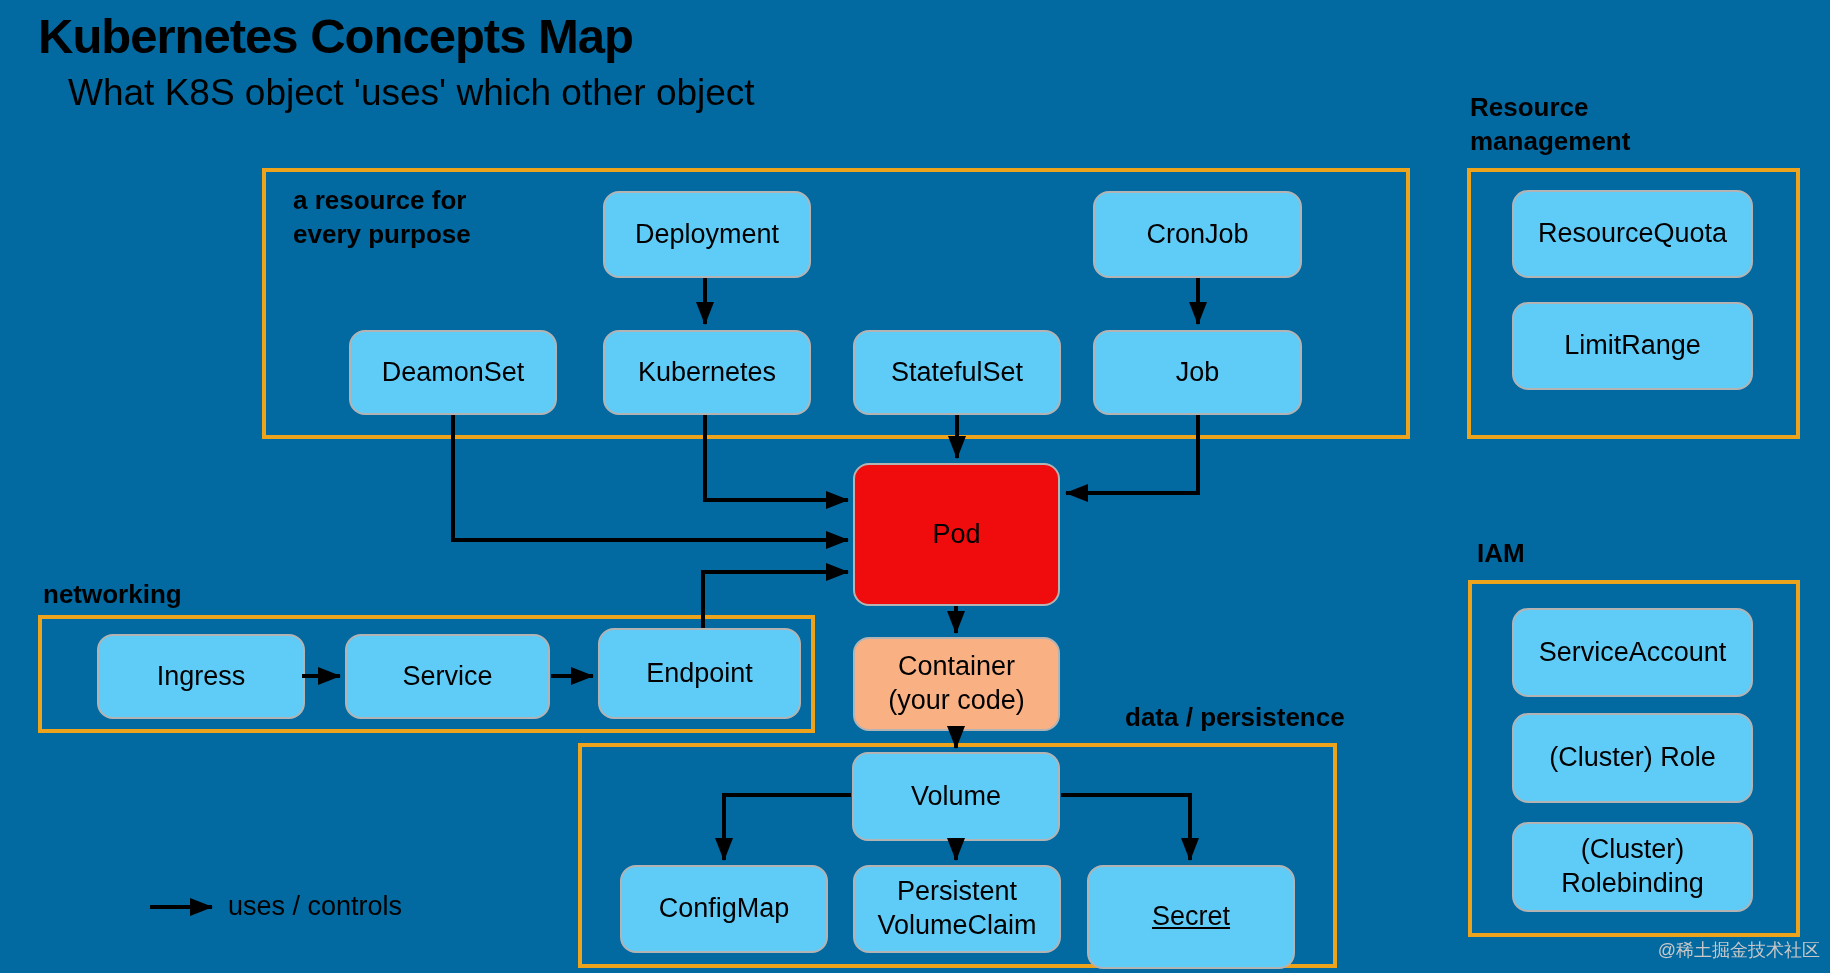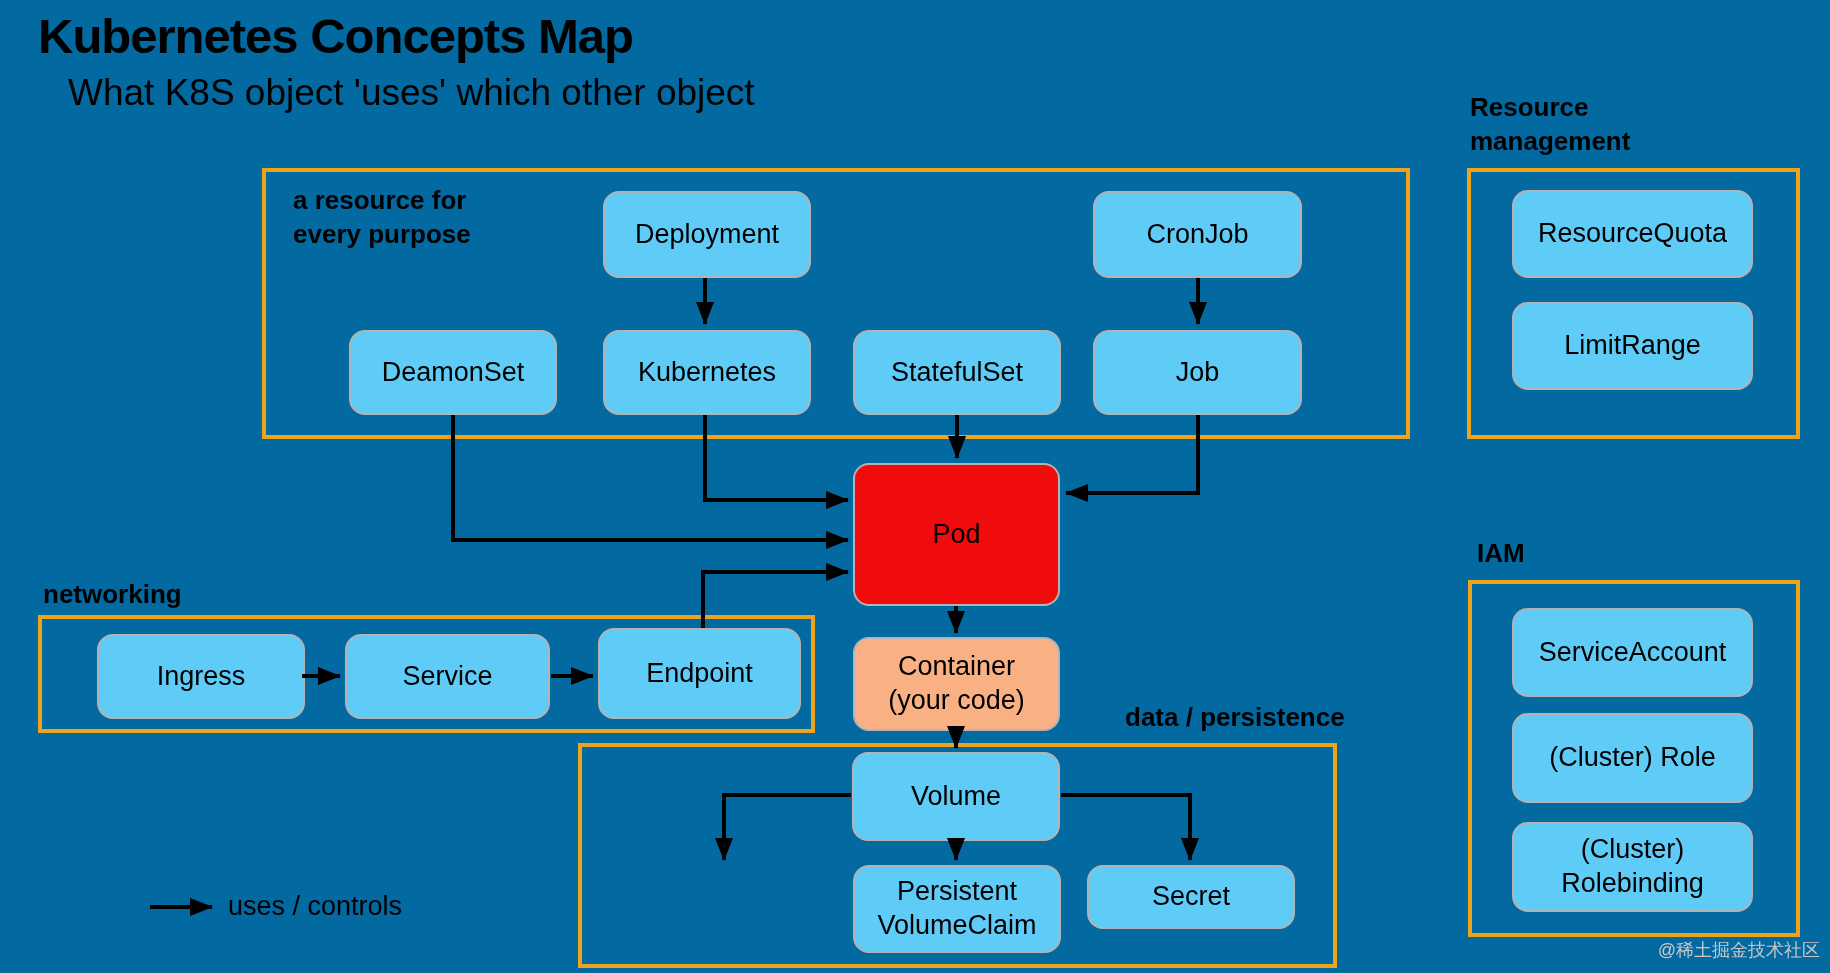--- a/index.html
+++ b/index.html
@@ -73,23 +73,24 @@
 
   <div class="node" style="left:97px;top:634px;width:208px;height:85px;">Ingress</div>
   <div class="node" style="left:345px;top:634px;width:205px;height:85px;">Service</div>
   <div class="node" style="left:598px;top:628px;width:203px;height:91px;">Endpoint</div>
 
   <div class="node pod" style="left:853px;top:463px;width:207px;height:143px;">Pod</div>
   <div class="node container" style="left:853px;top:637px;width:207px;height:94px;">Container
 (your code)</div>
   <div class="node" style="left:852px;top:752px;width:208px;height:89px;">Volume</div>
 
+  <div class="node" style="left:620px;top:865px;width:208px;height:88px;">ConfigMap</div>
   <div class="node" style="left:853px;top:865px;width:208px;height:88px;">Persistent
 VolumeClaim</div>
-  <div class="node" style="left:1087px;top:865px;width:208px;height:64px;">Secret</div>
+  <div class="node" style="left:1087px;top:865px;width:208px;height:104px;text-decoration:underline;">Secret</div>
 
   <div class="node" style="left:1512px;top:608px;width:241px;height:89px;">ServiceAccount</div>
   <div class="node" style="left:1512px;top:713px;width:241px;height:90px;">(Cluster) Role</div>
   <div class="node" style="left:1512px;top:822px;width:241px;height:90px;">(Cluster)
 Rolebinding</div>
 
   <svg class="arrow-layer" width="1830" height="973" viewBox="0 0 1830 973">
     <defs>
       <marker id="ah" markerUnits="userSpaceOnUse" markerWidth="24" markerHeight="20" refX="22" refY="9" orient="auto">
         <path d="M0,0 L23,9 L0,18 Z" fill="#000"></path>

